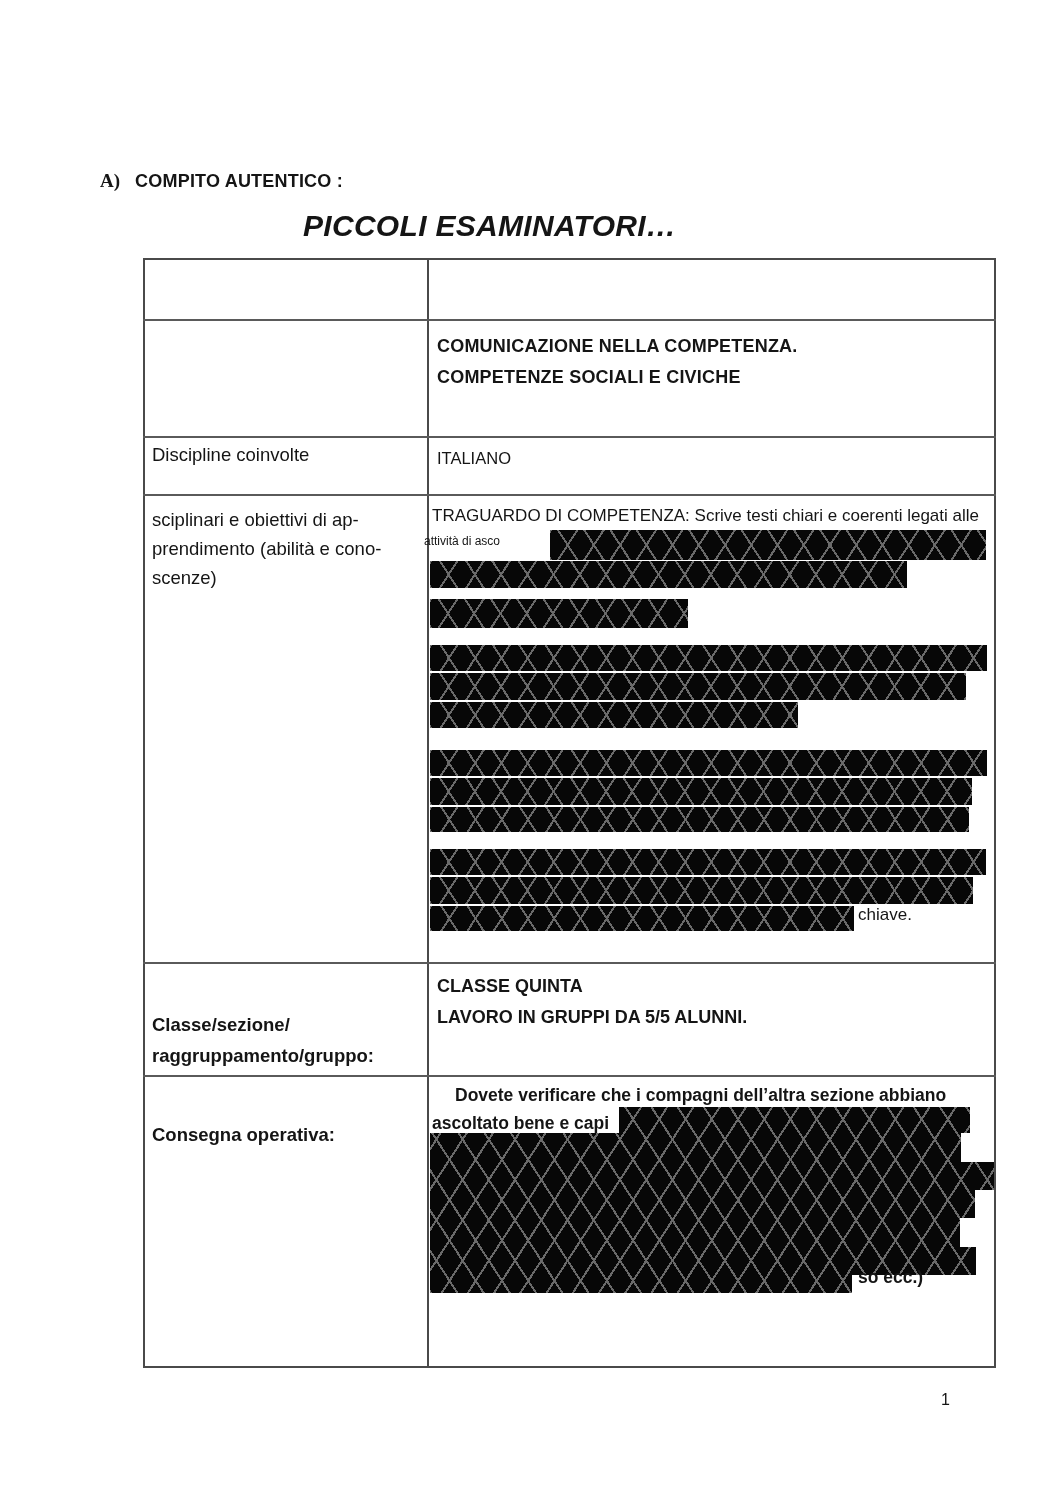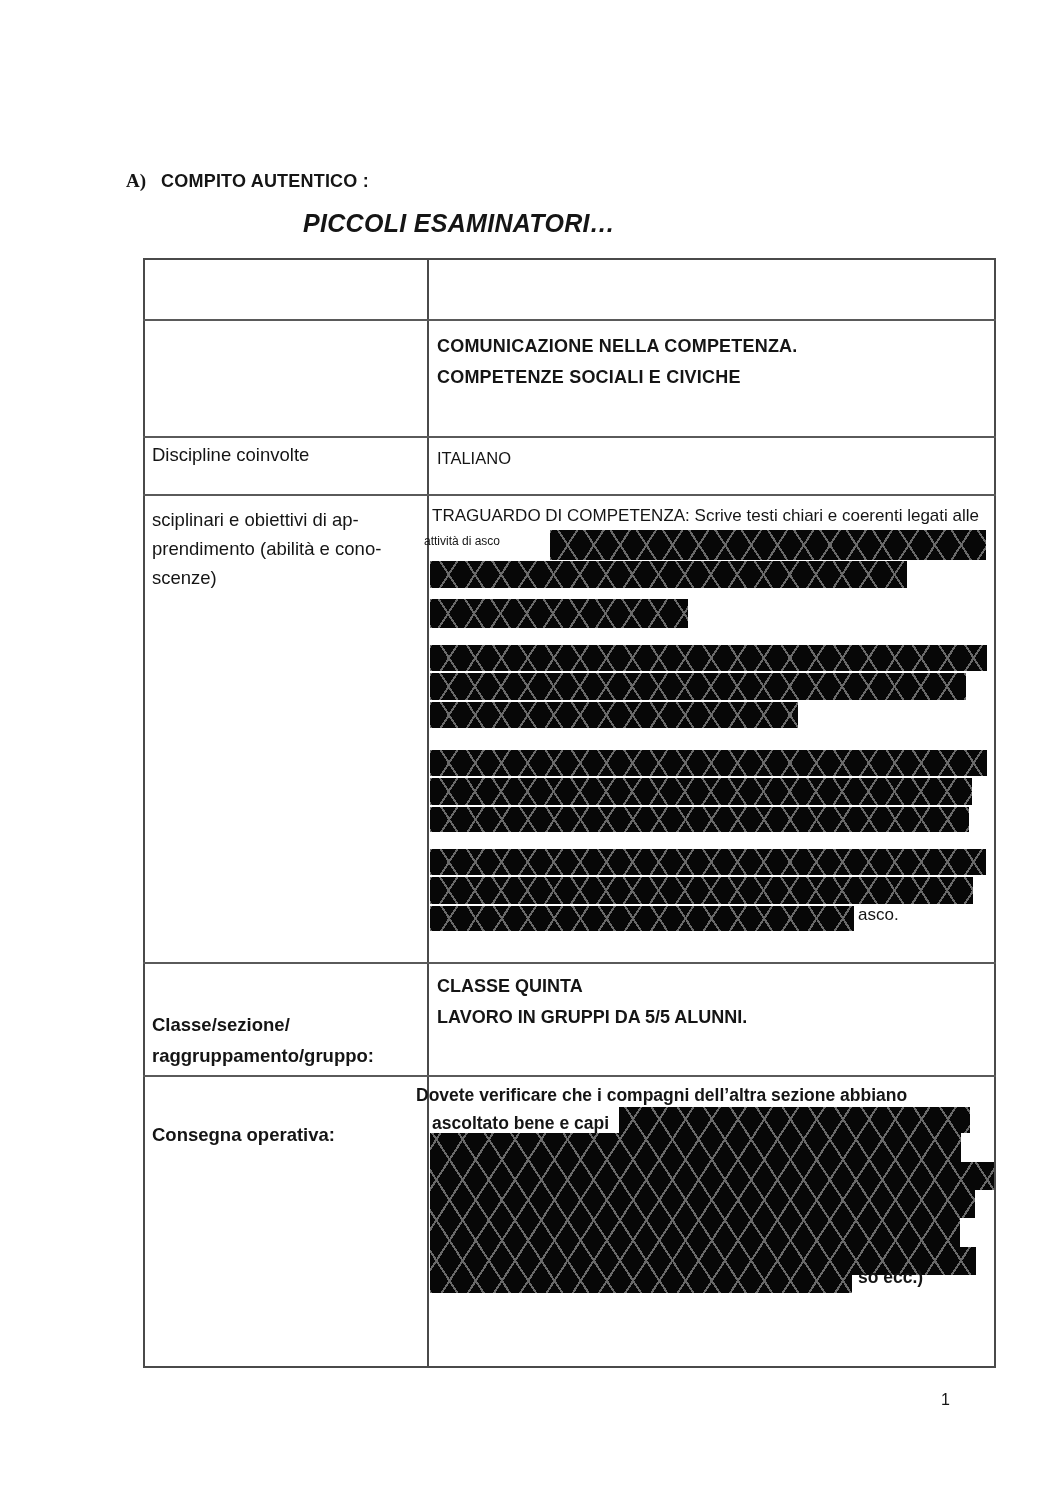--- a/index.html
+++ b/index.html
@@ -22,26 +22,26 @@
       repeating-linear-gradient(57deg,  #6a6a6a 0 2px, transparent 2px 22px),
       repeating-linear-gradient(123deg, #6a6a6a 0 2px, transparent 2px 22px);
   }
   .pgnum{position:absolute;left:941px;top:1391px;font-size:16px;}
 </style>
 </head>
 <body>
 
 <div class="page">
 
-  <div class="t" style="left:100px;top:170px;font-size:18px;margin-left:26px;">
+  <div class="t" style="left:100px;top:170px;font-size:18px;">
     <span class="serif b" style="font-size:19px;">A)</span>
     <span class="b" style="margin-left:10px;letter-spacing:0.2px;">COMPITO AUTENTICO :</span>
   </div>
 
-  <div class="t b" style="left:303px;top:209px;font-size:25px;font-style:italic;letter-spacing:0.3px;">PICCOLI ESAMINATORI…</div>
+  <div class="t b" style="left:303px;top:209px;font-size:30px;font-style:italic;letter-spacing:0.3px;">PICCOLI ESAMINATORI…</div>
 
   <div class="tbl-box"></div>
   <div class="vline"></div>
   <div class="hline" style="top:319px;"></div>
   <div class="hline" style="top:436px;"></div>
   <div class="hline" style="top:494px;"></div>
   <div class="hline" style="top:962px;"></div>
   <div class="hline" style="top:1075px;"></div>
 
   <div class="t b" style="left:437px;top:331px;font-size:18px;line-height:31px;letter-spacing:0.2px;">
@@ -65,35 +65,35 @@
   <div class="rx" style="left:430px;top:599px;width:258px;height:29px;"></div>
   <div class="rx" style="left:430px;top:645px;width:557px;height:26px;"></div>
   <div class="rx" style="left:430px;top:673px;width:536px;height:27px;"></div>
   <div class="rx" style="left:430px;top:702px;width:368px;height:26px;"></div>
   <div class="rx" style="left:430px;top:750px;width:557px;height:26px;"></div>
   <div class="rx" style="left:430px;top:778px;width:542px;height:27px;"></div>
   <div class="rx" style="left:430px;top:807px;width:539px;height:25px;"></div>
   <div class="rx" style="left:430px;top:849px;width:556px;height:26px;"></div>
   <div class="rx" style="left:430px;top:877px;width:543px;height:27px;"></div>
   <div class="rx" style="left:430px;top:906px;width:424px;height:25px;"></div>
-  <div class="t" style="left:858px;top:905px;font-size:17px;">asco.</div>
+  <div class="t" style="left:858px;top:905px;font-size:17px;">chiave.</div>
 
   <div class="t b" style="left:152px;top:969px;font-size:18.5px;line-height:31px;margin-top:40px;">
     <div>Classe/sezione/</div>
     <div>raggruppamento/gruppo:</div>
   </div>
   <div class="t b" style="left:437px;top:971px;font-size:18px;line-height:31px;">
     <div>CLASSE QUINTA</div>
     <div>LAVORO IN GRUPPI DA 5/5 ALUNNI.</div>
   </div>
 
   <div class="t b" style="left:152px;top:1084px;font-size:18.5px;margin-top:40px;">Consegna operativa:</div>
 
   <div class="rx" style="left:430px;top:1107px;width:564px;height:186px;
        clip-path:polygon(189px 0px, 540px 0px, 540px 26px, 531px 26px, 531px 55px, 564px 55px, 564px 83px, 545px 83px, 545px 111px, 530px 111px, 530px 140px, 546px 140px, 546px 168px, 422px 168px, 422px 186px, 0px 186px, 0px 26px, 189px 26px);"></div>
 
-  <div class="t b" style="left:416px;top:1085px;font-size:17.5px;">Dovete verificare che i compagni dell’altra sezione abbiano</div>
+  <div class="t b" style="left:455px;top:1085px;font-size:17.5px;">Dovete verificare che i compagni dell’altra sezione abbiano</div>
   <div class="t b" style="left:432px;top:1113px;font-size:17.5px;">ascoltato bene e capi</div>
   <div class="t b" style="left:858px;top:1267px;font-size:17.5px;">so ecc.)</div>
 
   <div class="t pgnum">1</div>
 
 </div>
 
 </body></html>

